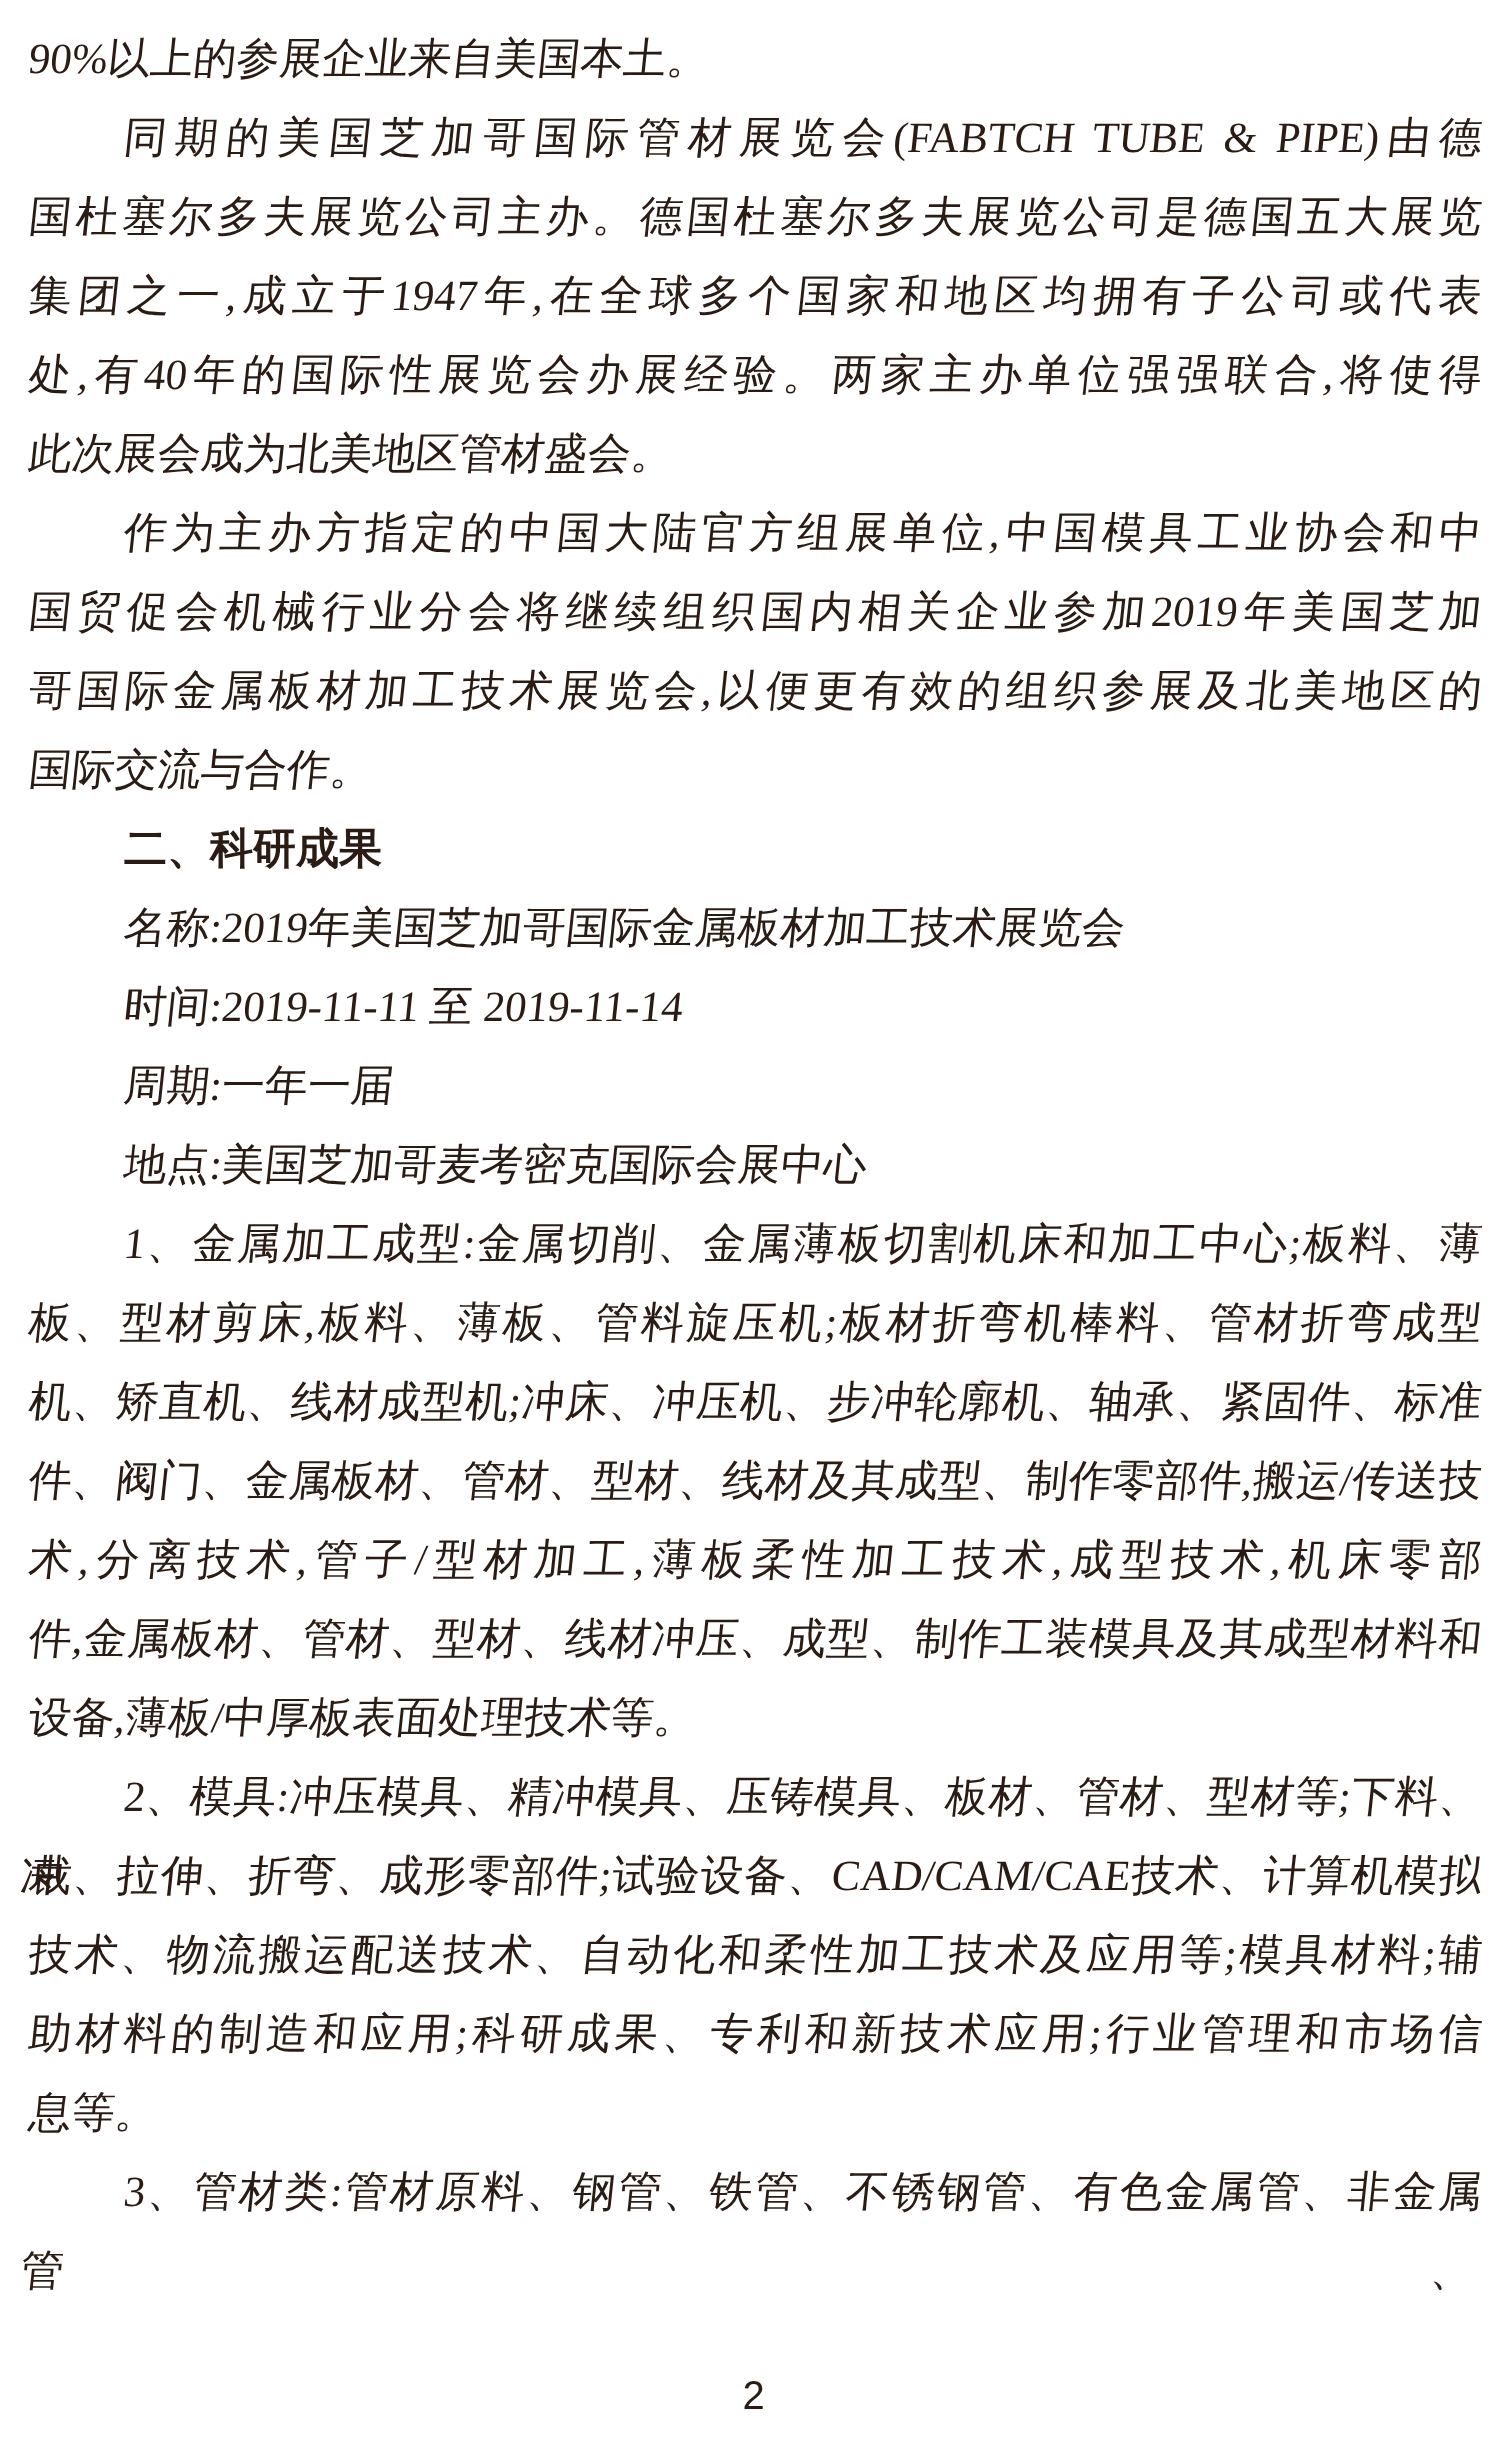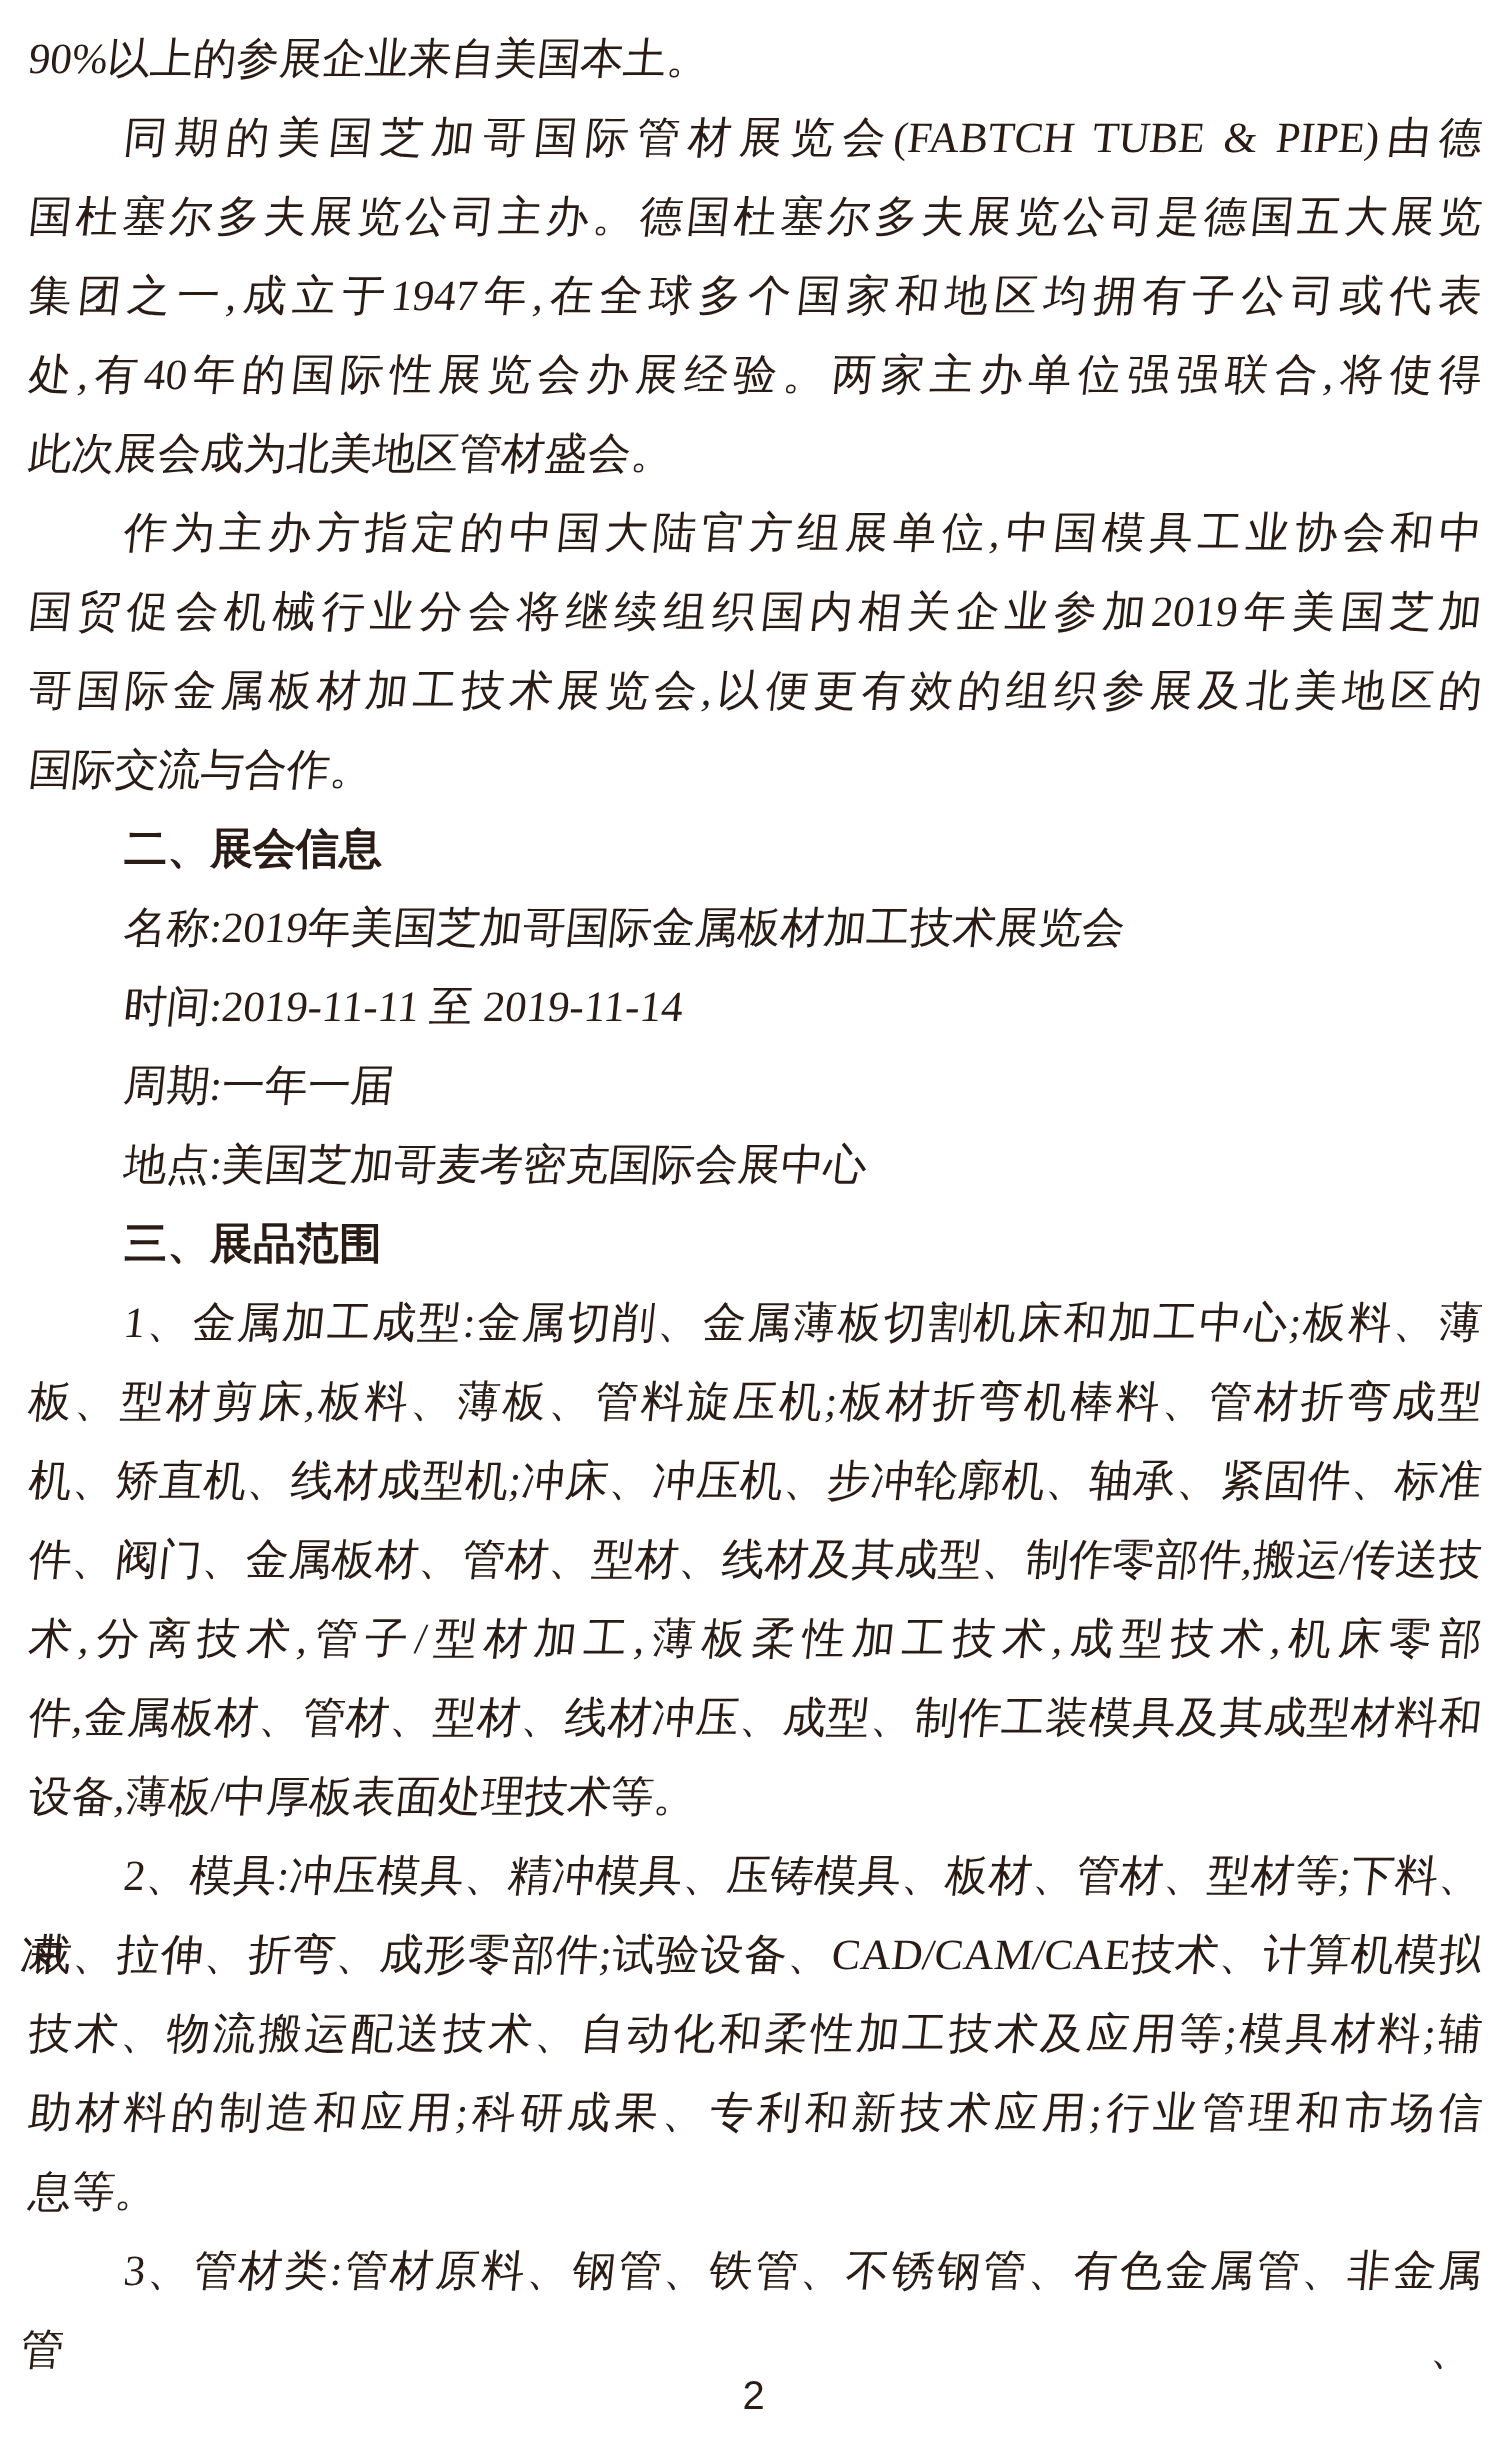--- a/index.html
+++ b/index.html
@@ -58,26 +58,25 @@
     <div class="line body">90%以上的参展企业来自美国本土。</div>
     <div class="line body indent j">同期的美国芝加哥国际管材展览会(FABTCH TUBE &amp; PIPE)由德</div>
     <div class="line body j">国杜塞尔多夫展览公司主办。德国杜塞尔多夫展览公司是德国五大展览</div>
     <div class="line body j">集团之一,成立于1947年,在全球多个国家和地区均拥有子公司或代表</div>
     <div class="line body j">处,有40年的国际性展览会办展经验。两家主办单位强强联合,将使得</div>
     <div class="line body">此次展会成为北美地区管材盛会。</div>
     <div class="line body indent j">作为主办方指定的中国大陆官方组展单位,中国模具工业协会和中</div>
     <div class="line body j">国贸促会机械行业分会将继续组织国内相关企业参加2019年美国芝加</div>
     <div class="line body j">哥国际金属板材加工技术展览会,以便更有效的组织参展及北美地区的</div>
     <div class="line body">国际交流与合作。</div>
-    <div class="line heading indent">二、展会信息</div>
+    <div class="line heading indent">二、科研成果</div>
     <div class="line body indent">名称:2019年美国芝加哥国际金属板材加工技术展览会</div>
     <div class="line body indent">时间:2019-11-11 至 2019-11-14</div>
     <div class="line body indent">周期:一年一届</div>
     <div class="line body indent">地点:美国芝加哥麦考密克国际会展中心</div>
-    <div class="line heading indent">三、展品范围</div>
     <div class="line body indent j">1、金属加工成型:金属切削、金属薄板切割机床和加工中心;板料、薄</div>
     <div class="line body j">板、型材剪床,板料、薄板、管料旋压机;板材折弯机棒料、管材折弯成型</div>
     <div class="line body j">机、矫直机、线材成型机;冲床、冲压机、步冲轮廓机、轴承、紧固件、标准</div>
     <div class="line body j">件、阀门、金属板材、管材、型材、线材及其成型、制作零部件,搬运/传送技</div>
     <div class="line body j">术,分离技术,管子/型材加工,薄板柔性加工技术,成型技术,机床零部</div>
     <div class="line body j">件,金属板材、管材、型材、线材冲压、成型、制作工装模具及其成型材料和</div>
     <div class="line body">设备,薄板/中厚板表面处理技术等。</div>
     <div class="line body indent j">2、模具:冲压模具、精冲模具、压铸模具、板材、管材、型材等;下料、冲</div>
     <div class="line body j">裁、拉伸、折弯、成形零部件;试验设备、CAD/CAM/CAE技术、计算机模拟</div>
     <div class="line body j">技术、物流搬运配送技术、自动化和柔性加工技术及应用等;模具材料;辅</div>

